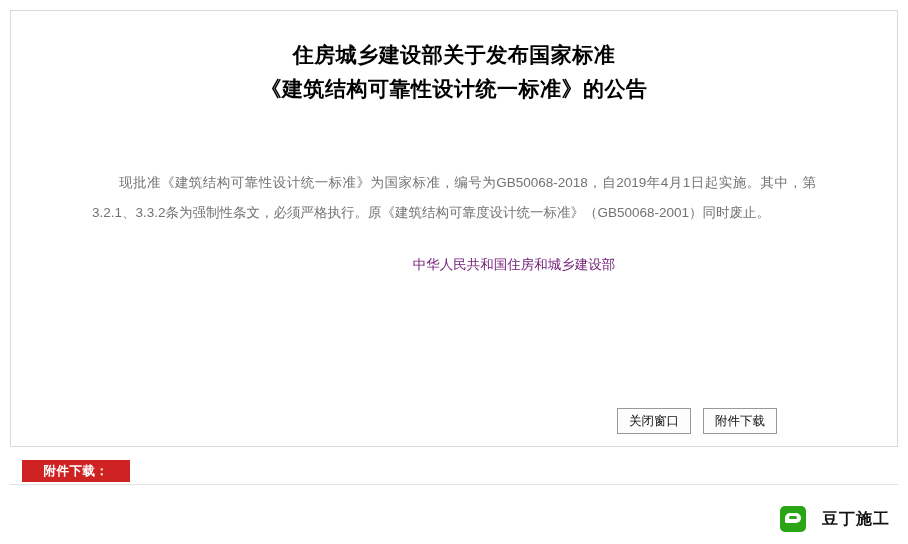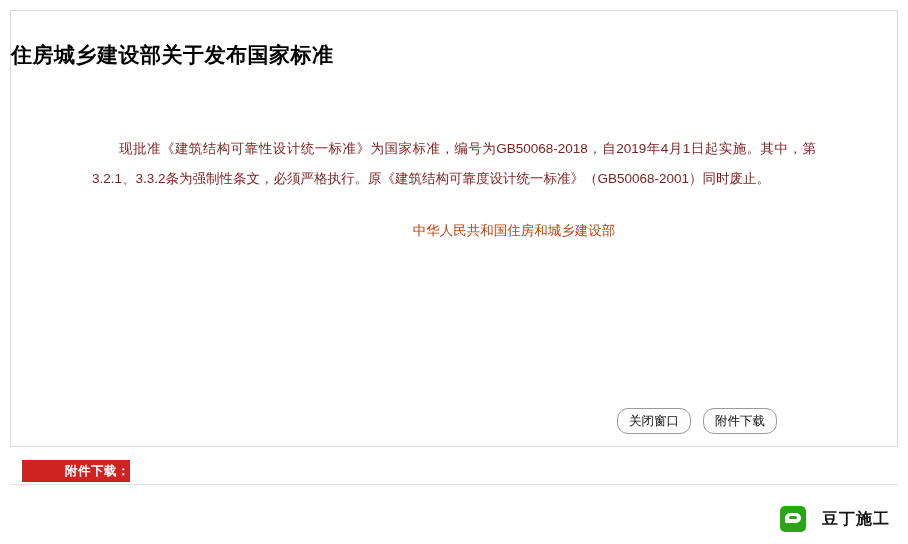--- a/index.html
+++ b/index.html
@@ -57,50 +57,51 @@
   }
   .doc {
     position: absolute;
     left: 11px;
     top: 11px;
     width: 886px;
     height: 434px;
     background: #fff;
   }
   .title {
+    text-align: center;
     font-weight: bold;
     font-size: 21px;
     line-height: 34px;
     color: #000;
     margin-top: 27px;
     letter-spacing: 0.5px;
   }
   .title div {
     white-space: nowrap;
   }
   .body-text {
     margin: 0 auto;
     width: 724px;
     margin-top: 62px;
     font-size: 13.5px;
     line-height: 30px;
-    color: #7f1d1d;
+    color: #737373;
     text-align: justify;
   }
   .body-text p {
     margin: 0 0 18px 0;
     text-indent: 2em;
   }
   .signature {
     margin: 0 auto;
     width: 724px;
     margin-top: 22px;
     font-size: 13.5px;
     line-height: 30px;
-    color: #c2410c;
+    color: #701a75;
   }
   .signature .line {
     text-align: center;
     padding-left: 120px;
   }
   .buttons {
     position: absolute;
     right: 131px;
     top: 408px;
     display: flex;
@@ -111,40 +112,40 @@
     height: 26px;
     line-height: 24px;
     text-align: center;
     font-size: 12.5px;
     border: 1px solid #9a9a9a;
     background: #fdfdfd;
     color: #111;
     padding: 0 9px;
     box-sizing: border-box;
     cursor: pointer;
-    border-radius: 11px;
+    border-radius: 0;
   }
   
   .attach-row {
     position: absolute;
     left: 22px;
     top: 459px;
     width: 860px;
     height: 24px;
     display: flex;
     align-items: center;
   }
   .attach-label {
     width: 108px;
     height: 22px;
     background: #cf2323;
     color: #fff;
     font-size: 12.5px;
     font-weight: bold;
-    text-align: right;
+    text-align: center;
     line-height: 22px;
     letter-spacing: 0.5px;
   }
   .attach-item {
     margin-left: 36px;
     font-size: 12.5px;
     color: #111;
   }
   .bottom-divider {
     position: absolute;
@@ -204,20 +205,21 @@
 
   <div class="top-rule"></div>
   <div class="left-rule"></div>
   <div class="right-rule"></div>
   <div class="mid-rule"></div>
 
   <div class="doc">
 
     <div class="title">
       <div>住房城乡建设部关于发布国家标准</div>
+      <div>《建筑结构可靠性设计统一标准》的公告</div>
     </div>
 
     <div class="body-text">
       <p>现批准《建筑结构可靠性设计统一标准》为国家标准，编号为GB50068-2018，自2019年4月1日起实施。其中，第3.2.1、3.3.2条为强制性条文，必须严格执行。原《建筑结构可靠度设计统一标准》（GB50068-2001）同时废止。</p>
     </div>
 
     <div class="signature">
       <div class="line">中华人民共和国住房和城乡建设部</div>
     </div>
 

